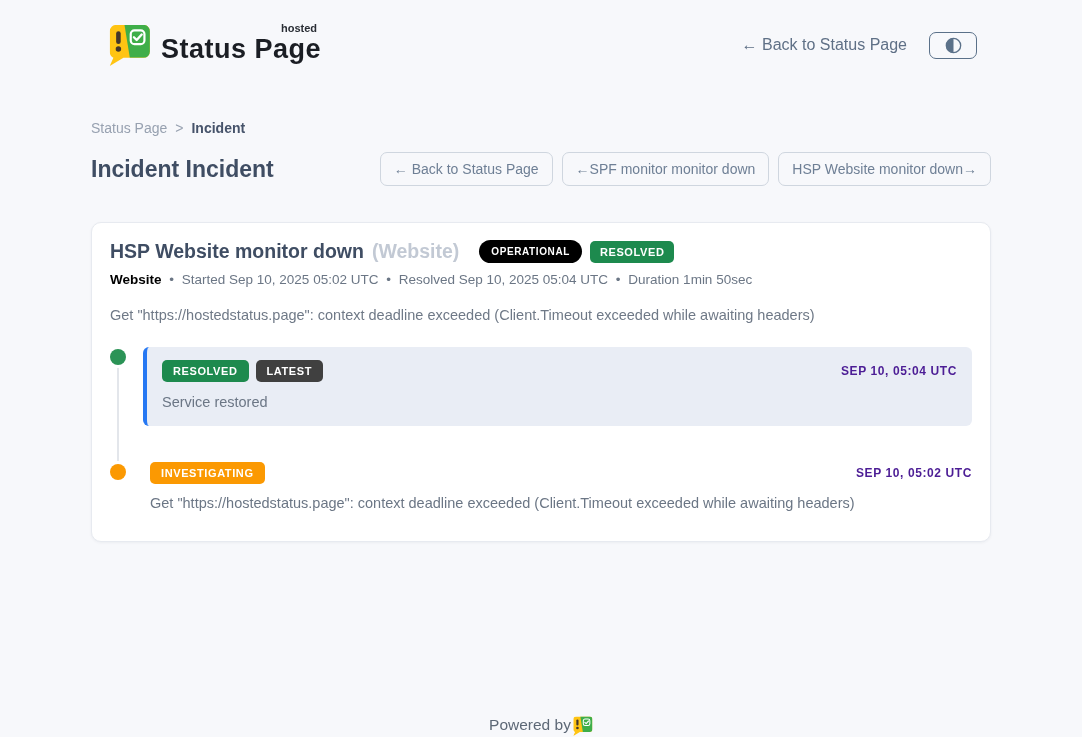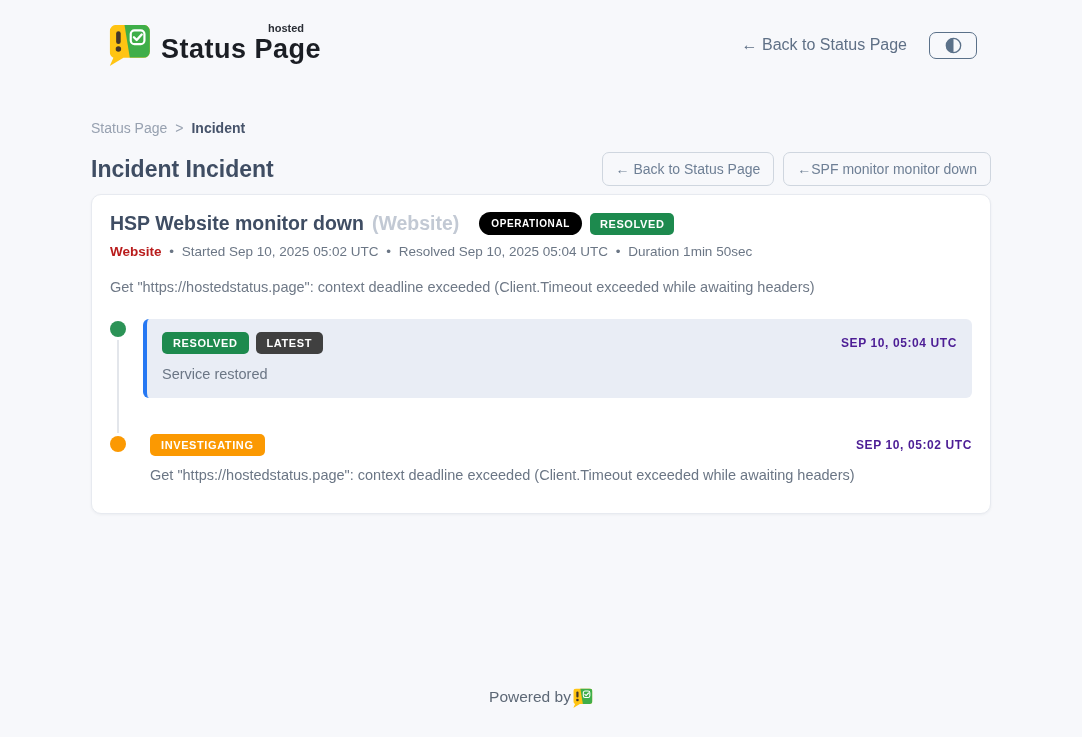--- a/index.html
+++ b/index.html
@@ -12,21 +12,21 @@
   }
   
   .header {
     display: flex; justify-content: space-between; align-items: center;
     width: 872px; margin: 0 auto; padding-top: 14px; height: 76px;
   }
   .brand { display: flex; align-items: flex-start; gap: 10px; }
   .brand-logo { width: 46px; height: 42px; }
   .brand-textwrap { position: relative; padding-top: 10px; }
   .brand-name { font-size: 27px; font-weight: 700; color: #1b1e24; letter-spacing: .5px; }
-  .brand-sup { position: absolute; top: -2px; right: 17px; font-size: 11px; font-weight: 600; color: #2a2e35; }
+  .brand-sup { position: absolute; top: -2px; right: 4px; font-size: 11px; font-weight: 600; color: #2a2e35; }
   .header-right { display: flex; align-items: center; gap: 22px; }
   .back-link { font-size: 16px; color: #5f7086; text-decoration: none; cursor: pointer; }
   .theme-toggle {
     width: 48px; height: 27px; border: 1.5px solid #5b7189; border-radius: 7px;
     background: transparent; display: flex; align-items: center; justify-content: center;
     cursor: pointer;
   }
   
   .container { width: 900px; margin: 0 auto; }
   .breadcrumb { margin-top: 44px; font-size: 14px; color: #97a1b0; display: flex; gap: 8px; align-items: center; }
@@ -35,35 +35,35 @@
   .title-row { display: flex; justify-content: space-between; align-items: center; margin-top: 16px; }
   .page-title { font-size: 23px; font-weight: 700; color: #3f4d63; }
   .nav-buttons { display: flex; gap: 9px; }
   .nav-btn {
     font-family: "Liberation Sans", sans-serif;
     font-size: 14px; color: #6e7f95; background: transparent;
     border: 1px solid #cfd6df; border-radius: 7px; padding: 8px 13px; cursor: pointer;
   }
   
   .card {
-    margin-top: 8px; background: #ffffff; border: 1px solid #e7eaf0;
+    margin-top: 36px; background: #ffffff; border: 1px solid #e7eaf0;
     border-radius: 10px; box-shadow: 0 1px 3px rgba(20,30,50,.05);
     padding: 17px 18px 30px 18px;
   }
   .card-title-row { display: flex; align-items: center; gap: 8px; }
   .incident-title { font-size: 19.5px; font-weight: 700; color: #3f4d63; }
   .incident-monitor { font-size: 19.5px; font-weight: 700; color: #c2c9d4; }
   .badge {
     display: inline-block; color: #fff; font-weight: 700; text-transform: uppercase;
     letter-spacing: .6px;
   }
   .badge-operational { background: #000000; border-radius: 999px; font-size: 10px; padding: 6px 12px; margin-left: 12px; }
   .badge-resolved-hdr { background: #1d8a4e; border-radius: 5px; font-size: 11px; padding: 5px 10px; }
   .meta-line { margin-top: 9px; font-size: 13.5px; color: #6b7685; }
-  .meta-monitor { font-weight: 700; color: #b91c1c; }
+  .meta-monitor { font-weight: 700; color: #000000; }
   .meta-sep { margin: 0 4px; }
   .incident-desc { margin-top: 20px; font-size: 14.5px; color: #6f7987; }
   
   .timeline { margin-top: 24px; position: relative; }
   .timeline-line { position: absolute; left: 7px; top: 14px; height: 100px; width: 2px; background: #e3e6eb; }
   .entry { display: grid; grid-template-columns: 16px 1fr; column-gap: 17px; position: relative; }
   .entry + .entry { margin-top: 36px; }
   .dot {
     width: 16px; height: 16px; border-radius: 50%; margin-top: 2px;
     box-shadow: 0 0 0 3px #ffffff; position: relative; z-index: 1;
@@ -131,20 +131,21 @@
     <span class="crumb-root">Status Page</span>
     <span class="crumb-sep">&gt;</span>
     <span class="crumb-current">Incident</span>
   </div>
 
   <div class="title-row">
     <div class="page-title">Incident Incident</div>
     <div class="nav-buttons">
       <button class="nav-btn">← Back to Status Page</button>
       <button class="nav-btn">←SPF monitor monitor down</button>
+      <button class="nav-btn">HSP Website monitor down→</button>
     </div>
   </div>
 
   <div class="card">
     <div class="card-title-row">
       <span class="incident-title">HSP Website monitor down</span>
       <span class="incident-monitor">(Website)</span>
       <span class="badge badge-operational">OPERATIONAL</span>
       <span class="badge badge-resolved-hdr">RESOLVED</span>
     </div>

